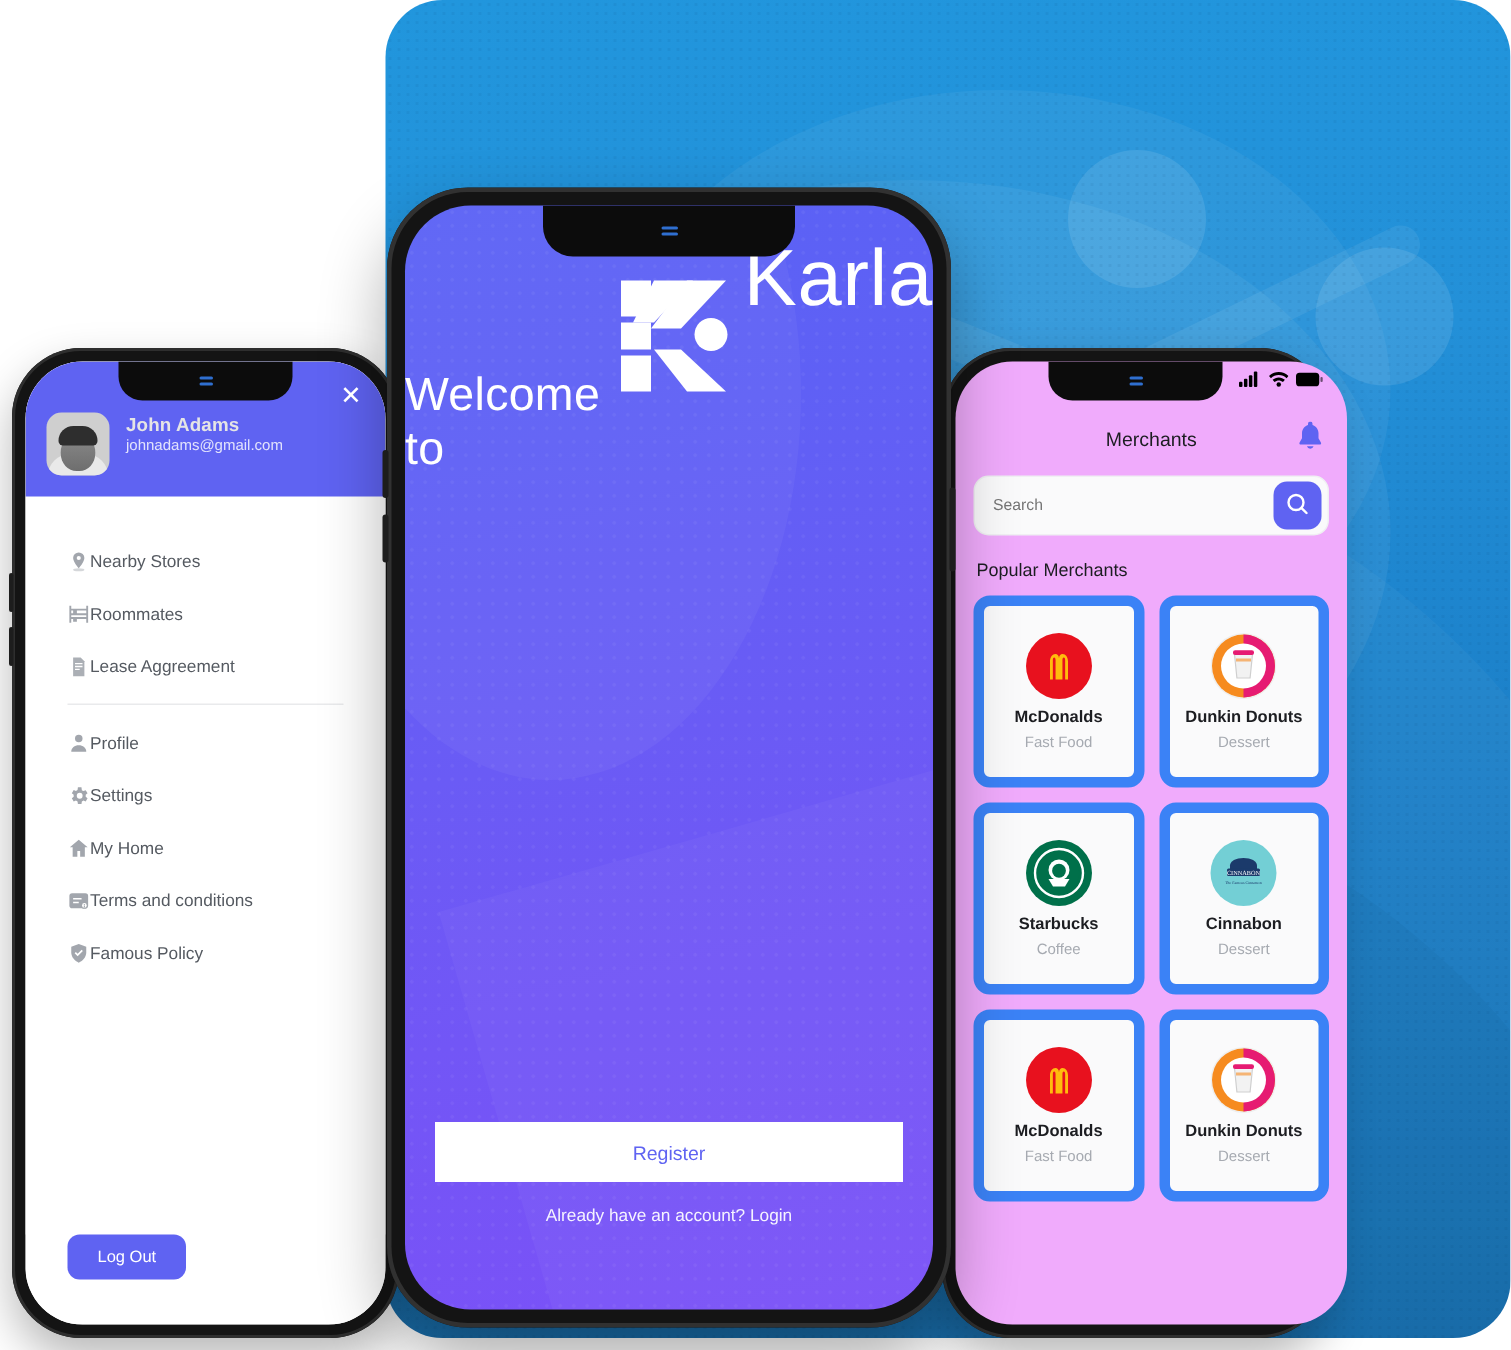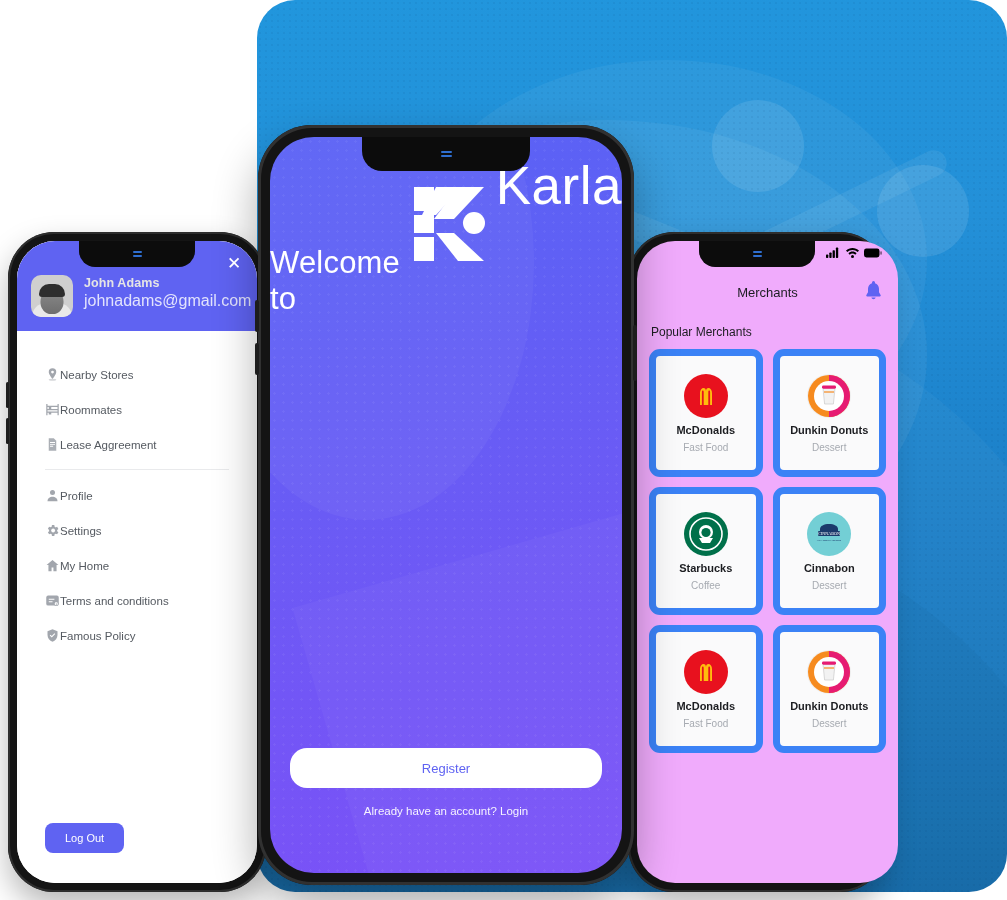--- a/index.html
+++ b/index.html
@@ -89,21 +89,21 @@
   }
   .avatar .hair {
     position:absolute; left:50%; top:9px; transform:translateX(-50%);
     width:26px; height:13px; border-radius:13px 13px 4px 4px; background:#2e2e2e;
   }
   .avatar .shoulders {
     position:absolute; left:50%; bottom:0; transform:translateX(-50%);
     width:40px; height:14px; border-radius:20px 20px 0 0; background:#e9e9e9;
   }
   .uname { color:#e5e5e5; font-size: 12.5px; font-weight: 700; letter-spacing:.1px; margin-top:1px; }
-  .uemail { color: rgba(255,255,255,.82); font-size: 16px; margin-top: 2px; }
+  .uemail { color: rgba(255,255,255,.82); font-size: 10px; margin-top: 2px; }
 
   .drawer-menu { flex: 1; background:#fff; padding: 26px 0 0 0; }
   .menu-item {
     display: flex; align-items: center; 
     padding: 0 0 0 28px; height: 35px;
   }
   .menu-item .mi-label { font-size: 11.5px; color: #555a61; }
   .menu-icon { width: 15px; height: 15px; flex:0 0 auto; color:#9a9ea4; display:flex; align-items:center; justify-content:center; }
   .menu-icon svg { width: 100%; height: 100%; fill: #a2a6ad; }
   .menu-sep { height:1px; background:#e9eaec; margin: 7px 28px 8px 28px; }
@@ -165,21 +165,21 @@
     background-size: 9px 9px; opacity:.5; }
   .ctr-sheen { position:absolute; left:-20%; top:-18%; width: 95%; height: 70%;
     border-radius: 50%; background: rgba(255,255,255,0.045); }
   .ctr-sheen2 { position:absolute; right:-40%; bottom:-10%; width: 120%; height: 55%;
     transform: rotate(-16deg); background: rgba(255,255,255,0.035); }
   .welcome { position:relative; margin-top: 108px; color:#fff; font-size: 31px; font-weight: 400; letter-spacing:.2px; }
   .logo-mark { position:relative; margin-top: 48px; width: 84px; height: 78px; }
   .brand { position:relative; margin-top: 18px; color:#fff; font-size: 53px; font-weight: 400; letter-spacing: .5px; }
   .ctr-bottom { position:absolute; left:0; right:0; bottom: 56px; display:flex; flex-direction:column; align-items:center; }
   .register-btn {
-    width: 312px; height: 40px; border-radius: 17px; background:#fff; border:none;
+    width: 312px; height: 40px; border-radius: 0; background:#fff; border:none;
     color:#5f63f2; font-size: 13px; font-family: inherit; font-weight: 400;
   }
   .login-hint { margin-top: 17px; color: rgba(255,255,255,.93); font-size: 11.5px; }
 </style>
 </head>
 <body>
 
 <div id="stage">
 
   <div class="blue-panel">
@@ -353,20 +353,31 @@
       <div class="m-header">
         <span class="m-title">Merchants</span>
         <span class="bell">
           <svg width="17" height="19" viewBox="0 0 17 19" fill="#5f63f2">
               <path d="M8.5 0a1.5 1.5 0 00-1.5 1.5v.8C4.7 3 3 5.2 3 7.8v3.4L1.4 14c-.4.6 0 1.4.8 1.4h12.6c.8 0 1.2-.8.8-1.4L14 11.2V7.8C14 5.2 12.3 3 10 2.3v-.8A1.5 1.5 0 008.5 0z"></path>
               <path d="M6.3 16.5a2.3 2.3 0 004.4 0z"></path>
             </svg>
         </span>
       </div>
 
+      <div class="search-row">
+        <input class="search-input" type="text" placeholder="Search" style="">
+        <button class="search-btn">
+          <span>
+            <svg width="16" height="16" viewBox="0 0 16 16" fill="none" stroke="#fff" stroke-width="1.6">
+                <circle cx="7" cy="7" r="5"></circle>
+                <line x1="10.7" y1="10.7" x2="14" y2="14" stroke-linecap="round"></line>
+              </svg>
+          </span>
+        </button>
+      </div>
 
       <div class="sec-title">Popular Merchants</div>
 
       <div class="m-grid">
 
         <div class="m-card">
           <span class="m-logo" style="background:#e8111e;">
             <svg width="30" height="30" viewBox="0 0 30 30">
                 <path d="M9 24V12c0-3 1.6-5 3.6-5 1.4 0 2.4 1 2.4 3v14h-2.3V11c0-1-.3-1.6-.9-1.6s-.9.6-.9 1.6v13z" fill="#ffbc0d"></path>
                 <path d="M21 24V12c0-3-1.6-5-3.6-5-1.4 0-2.4 1-2.4 3v14h2.3V11c0-1 .3-1.6.9-1.6s.9.6.9 1.6v13z" fill="#ffbc0d"></path>

